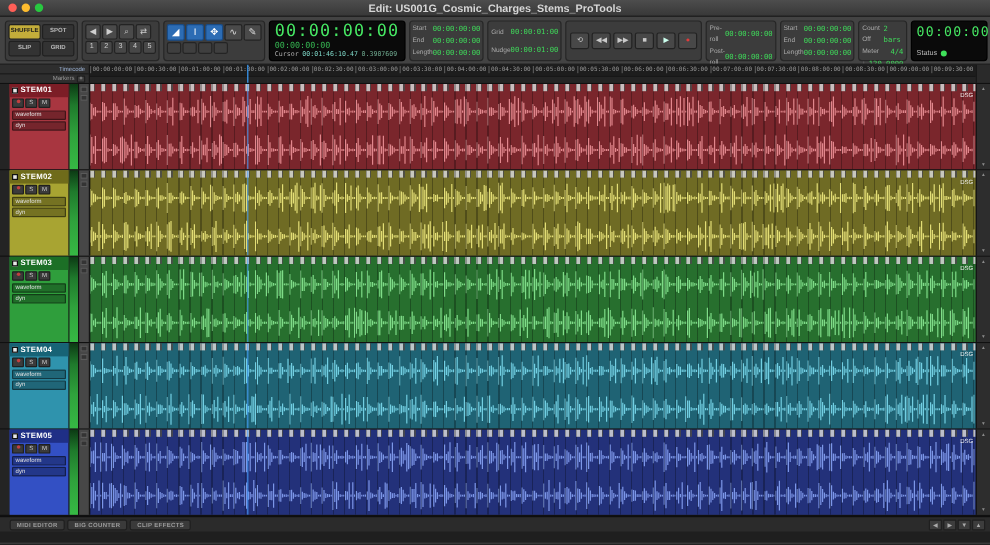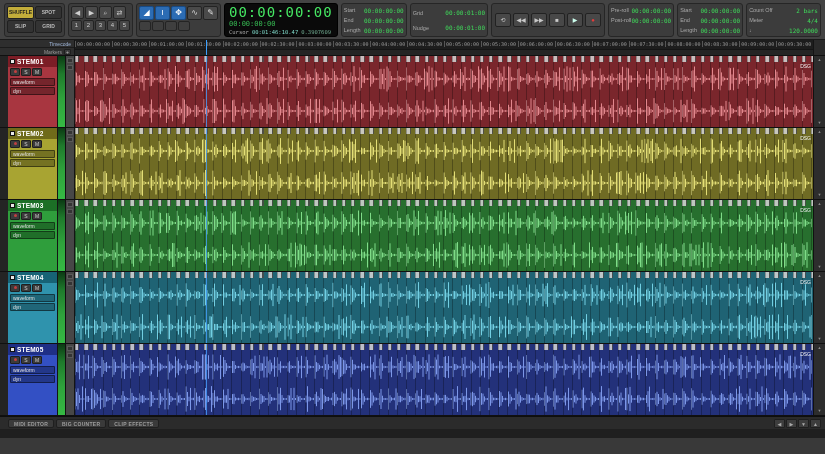--- a/index.html
+++ b/index.html
@@ -115,20 +115,28 @@
   .bb-right{margin-left:auto;display:flex;gap:1px;}
   .bb-btn{width:11px;height:9px;background:#3d3d3d;border:1px solid #1f1f1f;border-radius:1px;
       color:#aaa;font-size:5px;line-height:8px;text-align:center;}
   .resize-row{flex:1;background:#1f1f1f;}
 </style>
 </head>
 <body>
 
 <div class="app">
 
+  <div class="titlebar">
+    <div class="lights">
+      <span class="light l-red"></span>
+      <span class="light l-yel"></span>
+      <span class="light l-grn"></span>
+    </div>
+    <span class="wtitle">Edit: US001G_Cosmic_Charges_Stems_ProTools</span>
+  </div>
 
   <div class="toolbar">
 
     <div class="panel">
       <div class="brow">
         <span class="mbtn active">SHUFFLE</span>
         <span class="mbtn">SPOT</span>
       </div>
       <div class="brow">
         <span class="mbtn">SLIP</span>
@@ -248,20 +256,27 @@
       <div class="frow">
           <span class="flbl">Meter</span>
           <span class="fval">4/4</span>
         </div>
       <div class="frow">
           <span class="flbl">♩</span>
           <span class="fval">120.0000</span>
         </div>
     </div>
 
+    <div class="lcd right-lcd">
+      <span class="rl-time">00:00:00</span>
+      <div class="rl-status">
+        <span>Status</span>
+        <span class="led"></span>
+      </div>
+    </div>
   </div>
 
   <div class="ruler-row">
     <div class="ruler-left">
       <div class="rl-row">
           <span>Timecode</span>
         </div>
       <div class="rl-row mk">
         <span>Markers</span>
         <span class="plus">+</span>

